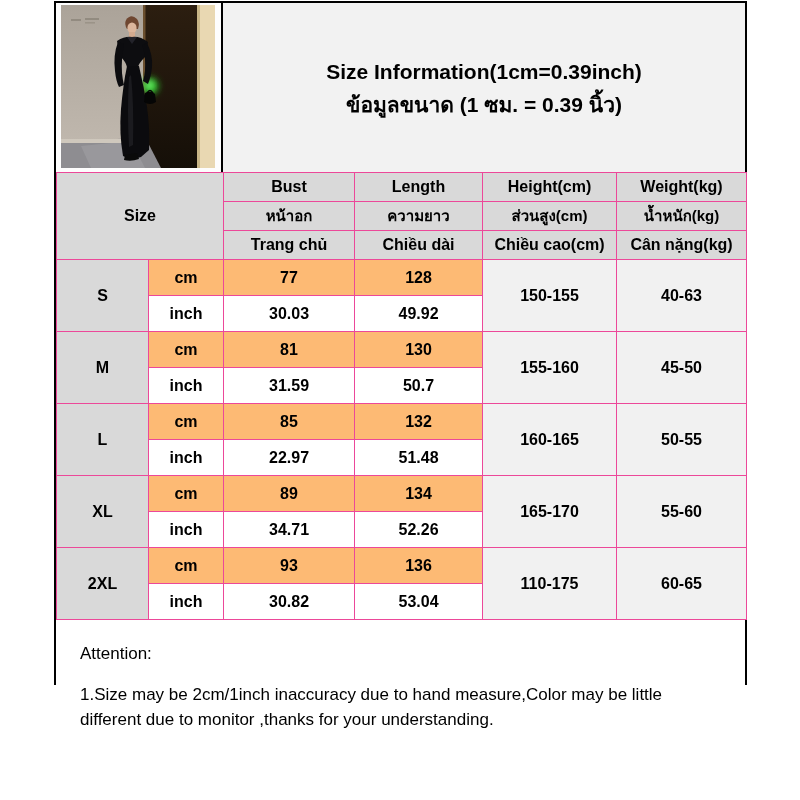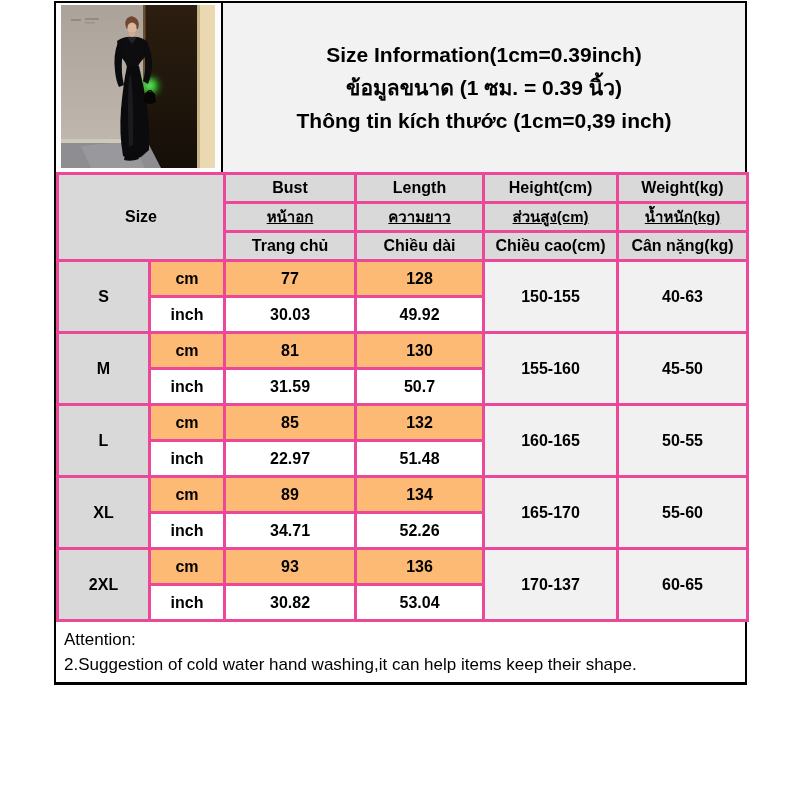--- a/index.html
+++ b/index.html
@@ -10,37 +10,37 @@
   
   .top{display:flex;height:169px;flex:0 0 auto;background:#f2f2f2;}
   .photo-cell{width:167px;flex:0 0 auto;box-sizing:border-box;border-right:2px solid #000;
     background:#fdfdfd;padding:2px 6px 2px 5px;}
   .photo-cell svg{display:block;width:154px;height:163px;}
   .title-cell{flex:1;display:flex;flex-direction:column;justify-content:center;
     align-items:center;text-align:center;}
   .title-line{font-weight:bold;font-size:21px;line-height:33px;}
   
   table.size-table{border-collapse:collapse;table-layout:fixed;width:100%;flex:0 0 auto;}
-  table.size-table td{border:3px solid #ec4899;text-align:center;vertical-align:middle;
+  table.size-table td{border:1px solid #ec4899;text-align:center;vertical-align:middle;
     font-weight:bold;font-size:16px;padding:0;overflow:hidden;white-space:nowrap;}
   .c-size{width:92px;}.c-unit{width:75px;}.c-bust{width:131px;}
   .c-length{width:128px;}.c-height{width:134px;}.c-weight{width:130px;}
   tr.hdr{height:29px;}
   tr.hdr td{background:#d9d9d9;}
-  tr.h-th td{font-size:15px;text-decoration:underline;}
+  tr.h-th td{font-size:15px;}
   td.size-cell{font-size:30px;background:#d9d9d9;}
   tr.cm-row,tr.inch-row{height:36px;}
   tr.cm-row td{background:#fdba74;}
   tr.inch-row td{background:#ffffff;}
   td.size-label{background:#d9d9d9 !important;font-size:17px;}
   td.merged{background:#f1f1f1 !important;font-size:16px;margin-top:22px;}
   td.num{font-size:16px;}
   
   .attention{flex:1;background:#ffffff;padding:5px 8px;font-size:17px;line-height:25px;}
-  .attention p{margin:0;}
+  .attention p{margin:16px;}
 </style>
 </head>
 <body>
 
 <div class="sheet">
 
   <div class="top">
     <div class="photo-cell">
       <svg viewBox="0 0 154 163">
         <defs>
@@ -98,21 +98,20 @@
             <path d="M86,88 Q89,83 92,88" stroke="#050505" stroke-width="1.4" fill="none"></path>
           </g>
 
           <path d="M64,150 L76,148 L78,154 Q70,157 63,155 Z" fill="#0a0a0a"></path>
         </g>
       </svg>
     </div>
     <div class="title-cell">
       <div class="title-line">Size Information(1cm=0.39inch)</div>
       <div class="title-line">ข้อมูลขนาด (1 ซม. = 0.39 นิ้ว)</div>
-      <div class="title-line">Thông tin kích thước (1cm=0,39 inch)</div>
     </div>
   </div>
 
   <table class="size-table">
     <colgroup>
       <col class="c-size">
         <col class="c-unit">
         <col class="c-bust">
       <col class="c-length">
         <col class="c-height">
@@ -193,29 +192,29 @@
         <td>inch</td>
         <td class="num">34.71</td>
         <td class="num">52.26</td>
       </tr>
 
       <tr class="cm-row">
         <td class="size-label" rowspan="2">2XL</td>
         <td>cm</td>
         <td class="num">93</td>
         <td class="num">136</td>
-        <td class="merged" rowspan="2">170-137</td>
+        <td class="merged" rowspan="2">110-175</td>
         <td class="merged" rowspan="2">60-65</td>
       </tr>
       <tr class="inch-row">
         <td>inch</td>
         <td class="num">30.82</td>
         <td class="num">53.04</td>
       </tr>
     </tbody>
   </table>
 
   <div class="attention">
     <p>Attention:</p>
-    <p>2.Suggestion of cold water hand washing,it can help items keep their shape.</p>
+    <p>1.Size may be 2cm/1inch inaccuracy due to hand measure,Color may be little different due to monitor ,thanks for your understanding.</p>
   </div>
 
 </div>
 
 </body></html>

